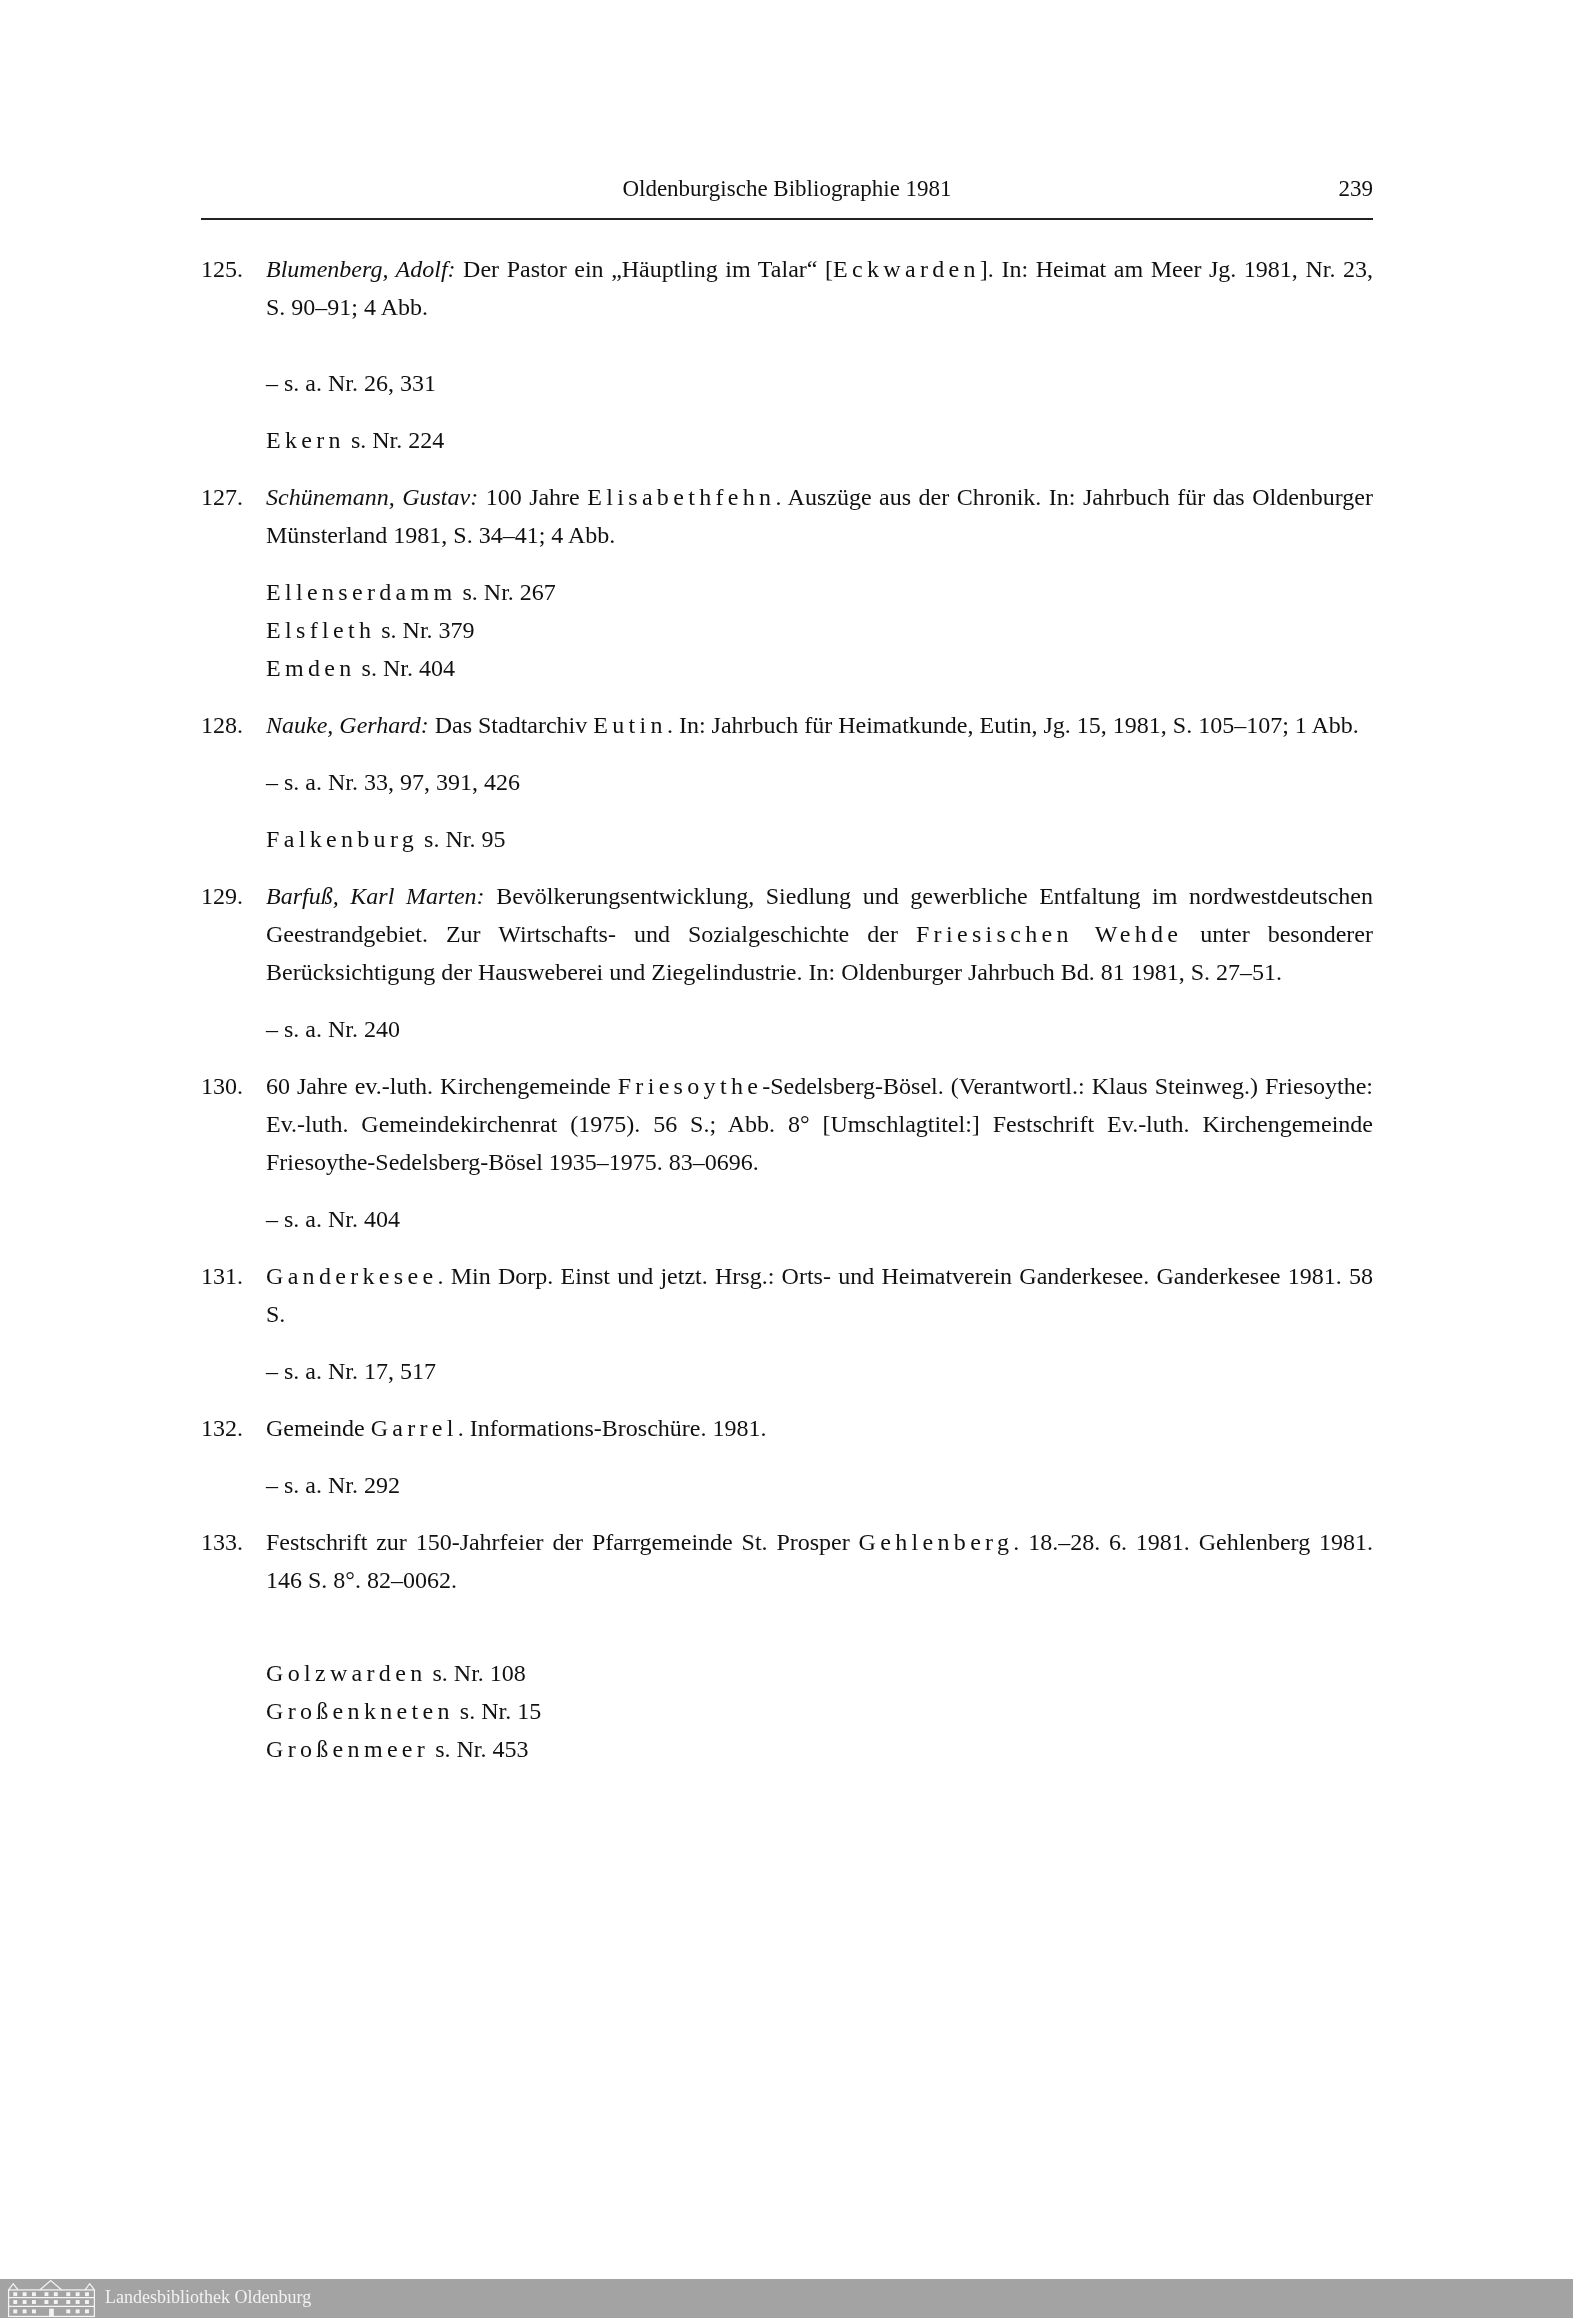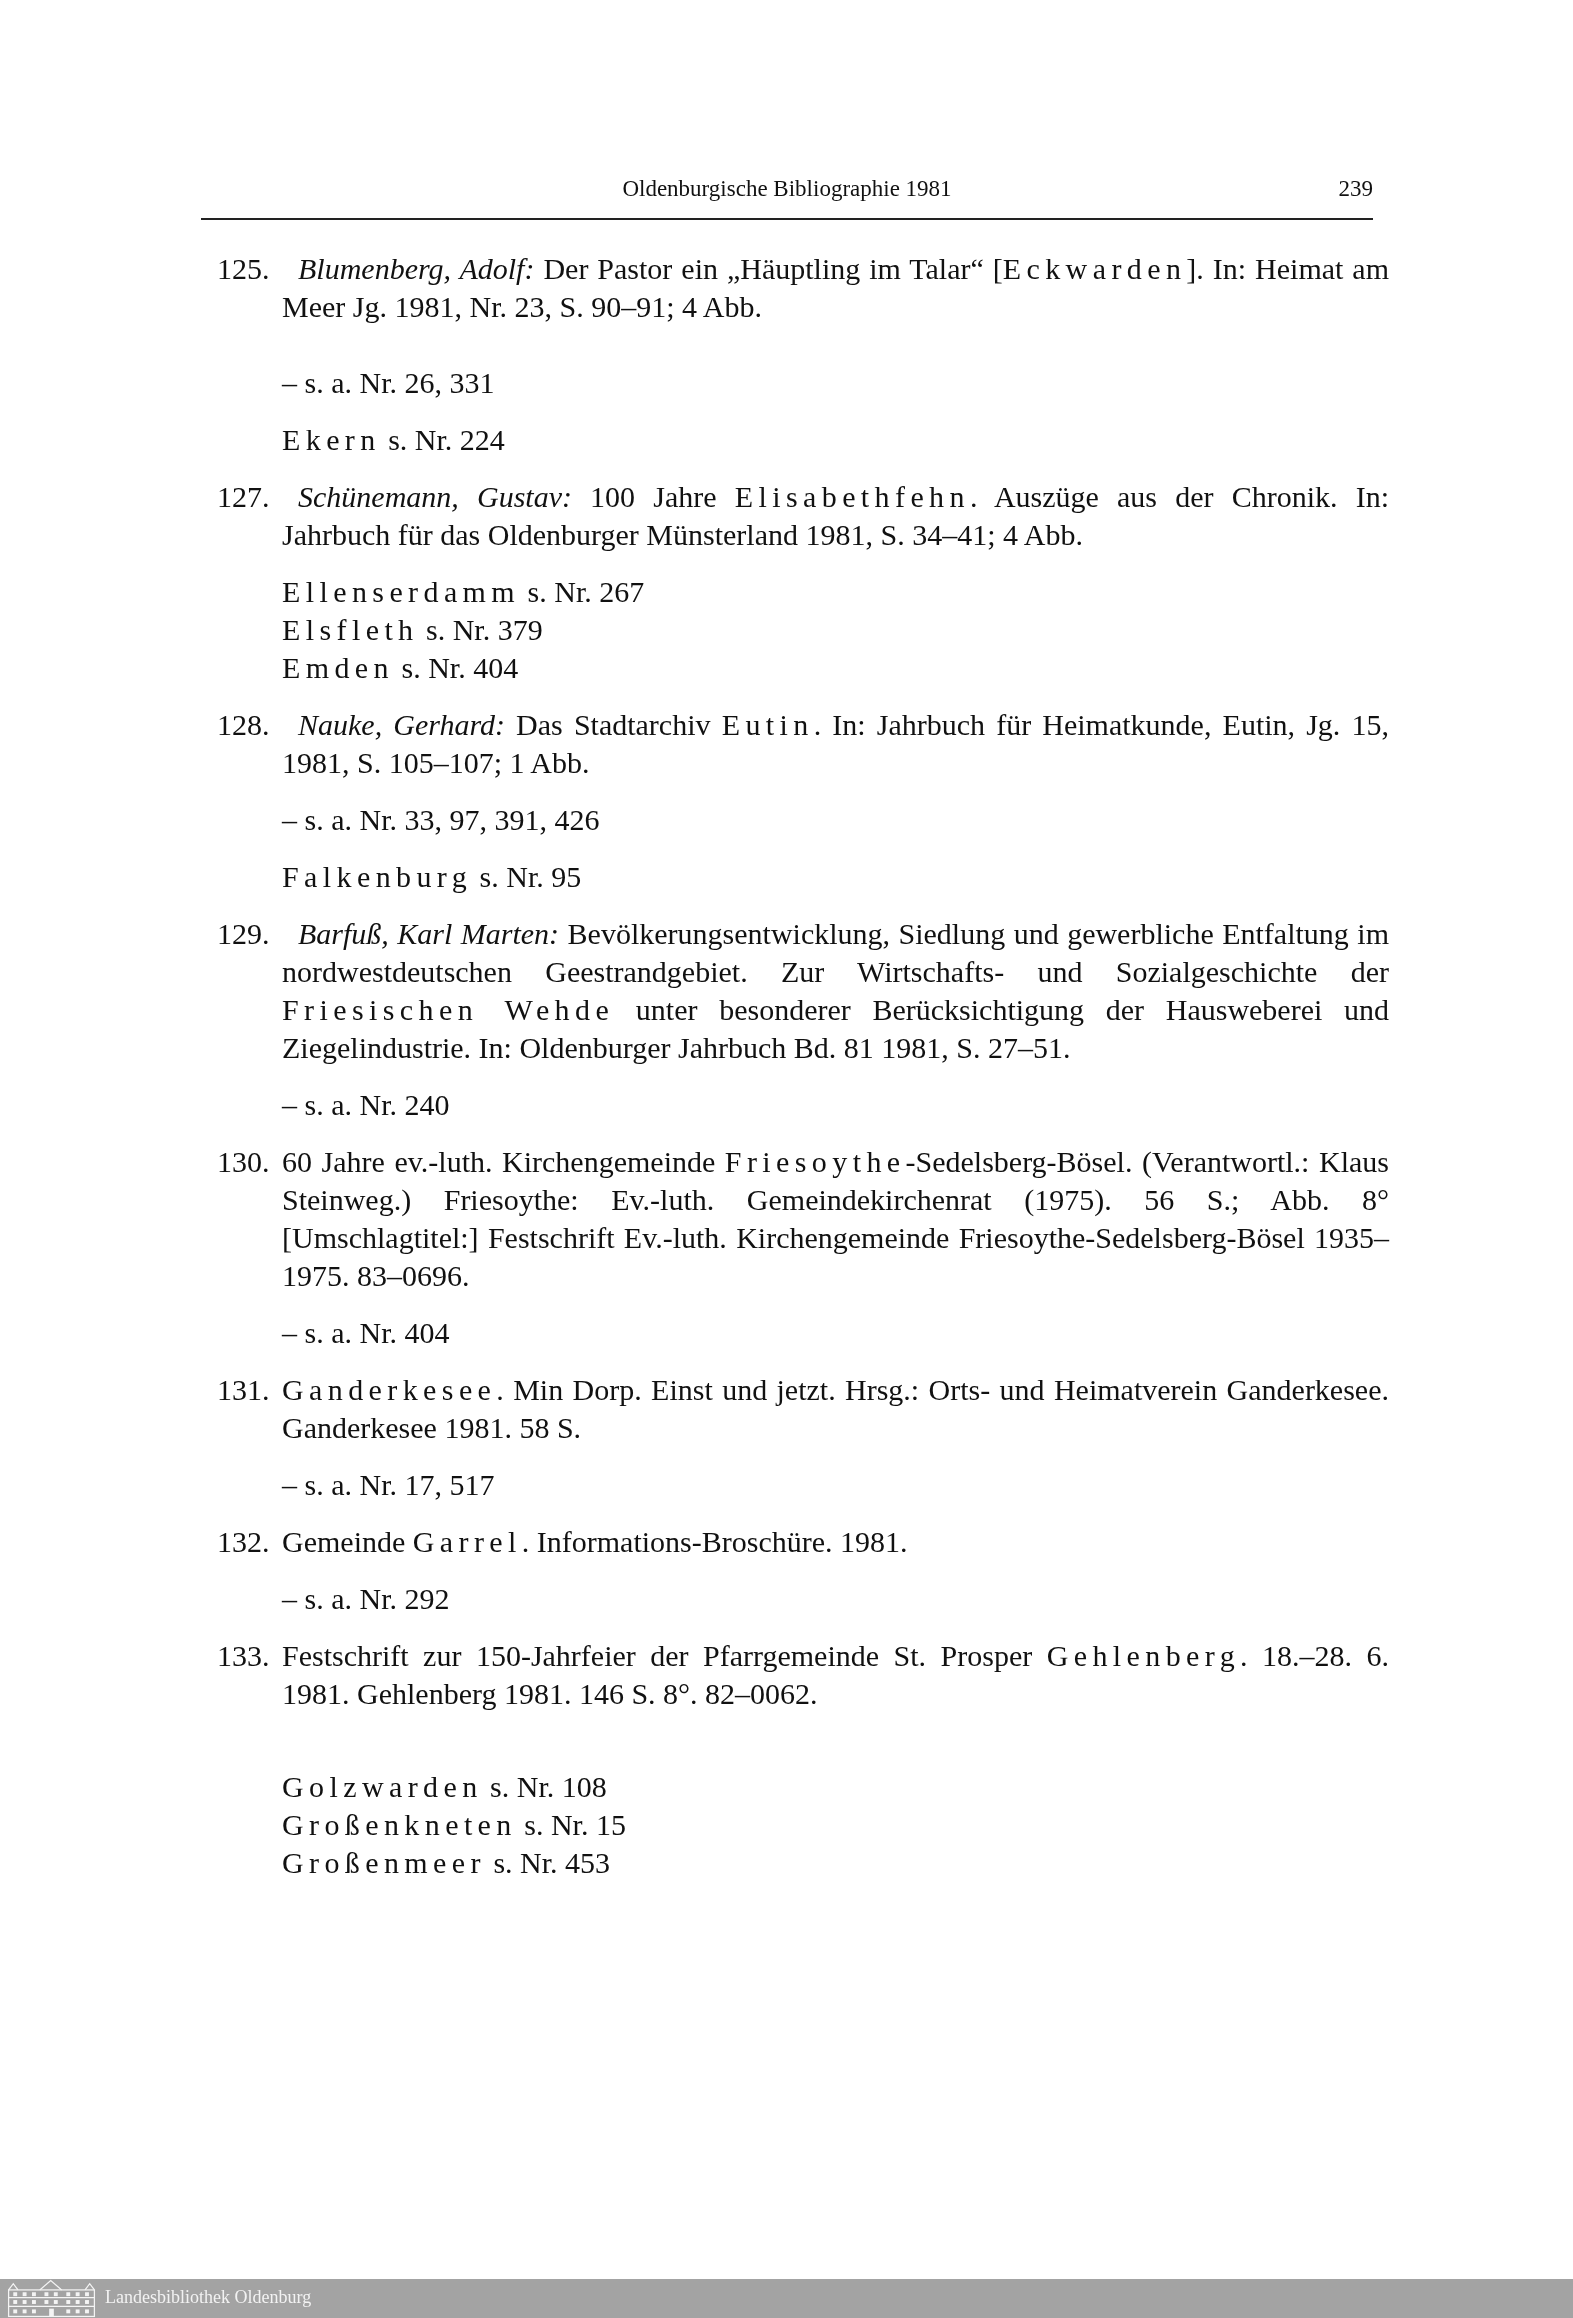--- a/index.html
+++ b/index.html
@@ -15,26 +15,26 @@
     position: absolute; top: 167px; left: 0; width: 1172px; height: 44px;
     font-size: 23px; line-height: 44px;
   }
   .running-title { position: absolute; left: 0; right: 0; text-align: center; }
   .page-number { position: absolute; right: 0; top: 0; }
   .head-rule {
     position: absolute; top: 218px; left: 0; width: 1172px; height: 0;
     border-top: 2.4px solid #222;
   }
   .body {
-    position: absolute; top: 250px; left: 16px; width: 1172px;
-    font-size: 30px; line-height: 38px;
+    position: absolute; top: 250px; left: 0; width: 1172px;
+    font-size: 24px; line-height: 38px;
   }
   .entry { position: relative; padding-left: 65px; text-align: justify; }
   .entry .num { position: absolute; left: 0; top: 0; }
-  .author { font-style: italic; margin-left: 16px; }
+  .author { font-style: italic; }
   .sp { letter-spacing: 0.18em; }
   .see { padding-left: 65px; }
   .xref { padding-left: 65px; }
   .gap-m { height: 19px; }
   .gap-l { height: 36px; }
   .footer {
     position: absolute; left: 0; top: 2279px; width: 1574px; height: 39px;
     background: #a3a3a3;
   }
   .footer .logo {

